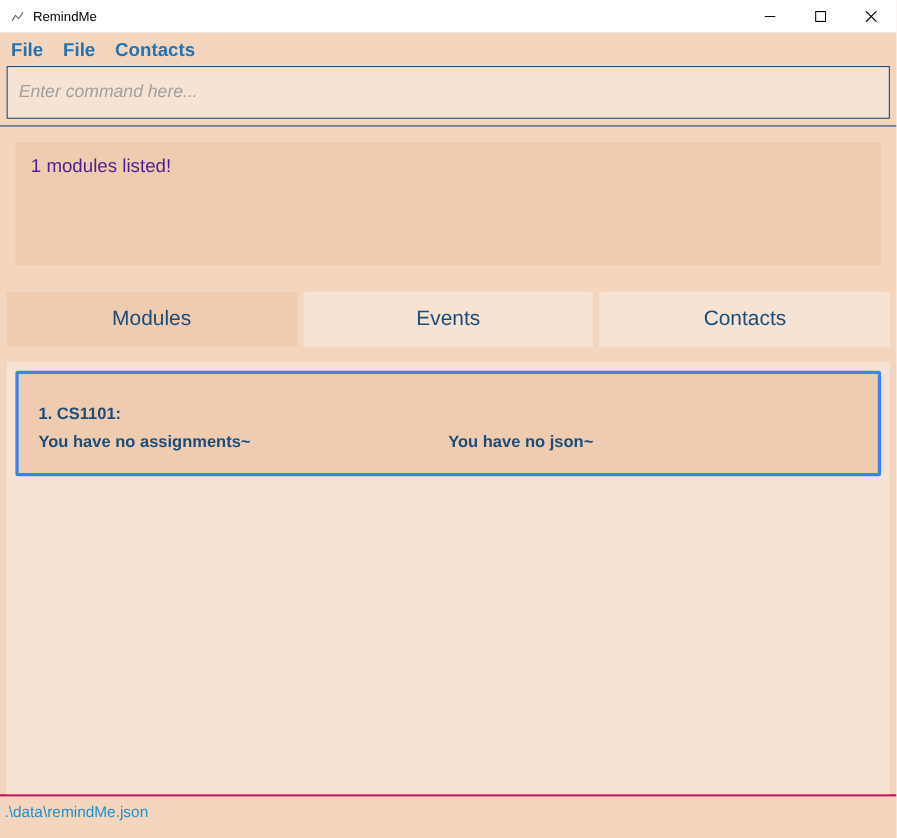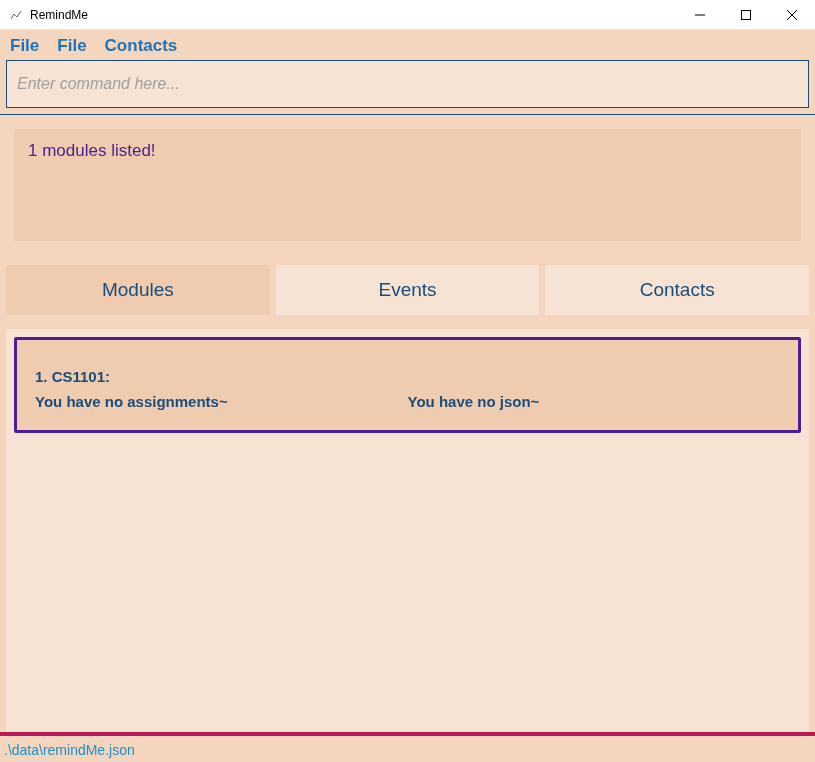--- a/index.html
+++ b/index.html
@@ -121,41 +121,41 @@
     }
     .content-area {
       flex: 1;
       background: #f6e3d4;
       margin: 0 6px;
       padding: 8px;
       position: relative;
     }
     .module-card {
       background: #efcbb0;
-      border: 3px solid #4c1d95;
+      border: 3px solid #3b82f6;
       border-radius: 2px;
       padding: 28px 18px 20px 18px;
       color: #1a4d7a;
       font-size: 15px;
       font-weight: 600;
     }
     .module-title {
       margin-bottom: 8px;
     }
     .module-row {
       display: flex;
     }
     .module-col {
       flex: 1;
     }
     .footer {
-      padding: 6px 4px 4px 4px;
+      padding: 6px 4px 16px 4px;
       font-size: 14px;
       color: #2190c9;
-      border-top: 4px solid #be185d;
+      border-top: 2px solid #be185d;
       background: #f4d6bf;
     }
   </style>
 </head>
 <body>
 
 <div class="titlebar">
   <div class="titlebar-left">
     <span class="app-icon">
       <svg width="14" height="14" viewBox="0 0 14 14">

